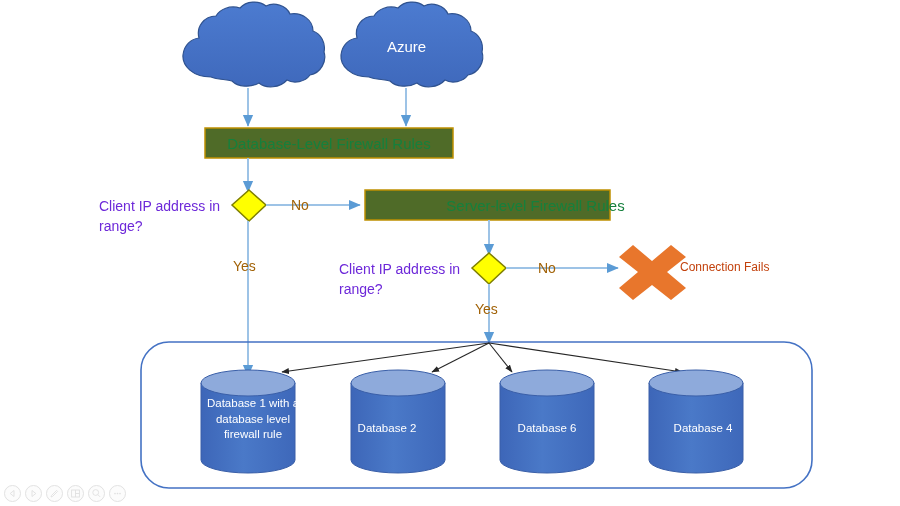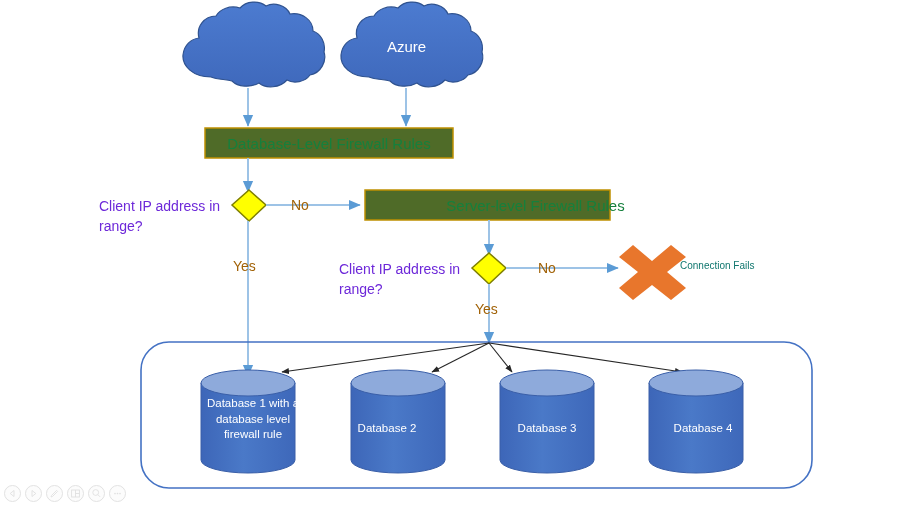--- a/index.html
+++ b/index.html
@@ -53,22 +53,22 @@
   }
   .question-label {
     position: absolute;
     font-size: 14px;
     color: #6d28d9;
     line-height: 1.45;
     text-align: left;
   }
   .fail-label {
     position: absolute;
-    font-size: 10px;
-    color: #0f766e;
+    font-size: 12px;
+    color: #c2410c;
   }
 
   
   #toolbar {
     position: absolute;
     left: 4px;
     bottom: 4px;
     display: flex;
     gap: 4px;
     align-items: center;
@@ -221,21 +221,21 @@
 
   <div class="branch-label" style="left:475px; top:301px;">Yes</div>
 
   <div class="fail-label" style="left:680px; top:260px;">Connection Fails</div>
 
   <div class="db-label" style="left:201px; top:396px; width:104px;">Database 1
 with a
 database level
 firewall rule</div>
   <div class="db-label" style="left:351px; top:421px; width:72px;">Database 2</div>
-  <div class="db-label" style="left:500px; top:421px; width:94px;">Database 3</div>
+  <div class="db-label" style="left:500px; top:421px; width:94px;">Database 6</div>
   <div class="db-label" style="left:649px; top:421px; width:108px;">Database 4</div>
 
   <div id="toolbar">
 
     <div class="tb-btn">
       <svg width="9" height="9" viewBox="0 0 9 9">
         <path d="M6,1.5 L6,7.5 L2.2,4.5 Z" fill="none" stroke="#e0e0e0" stroke-width="0.9"></path>
       </svg>
     </div>
 

